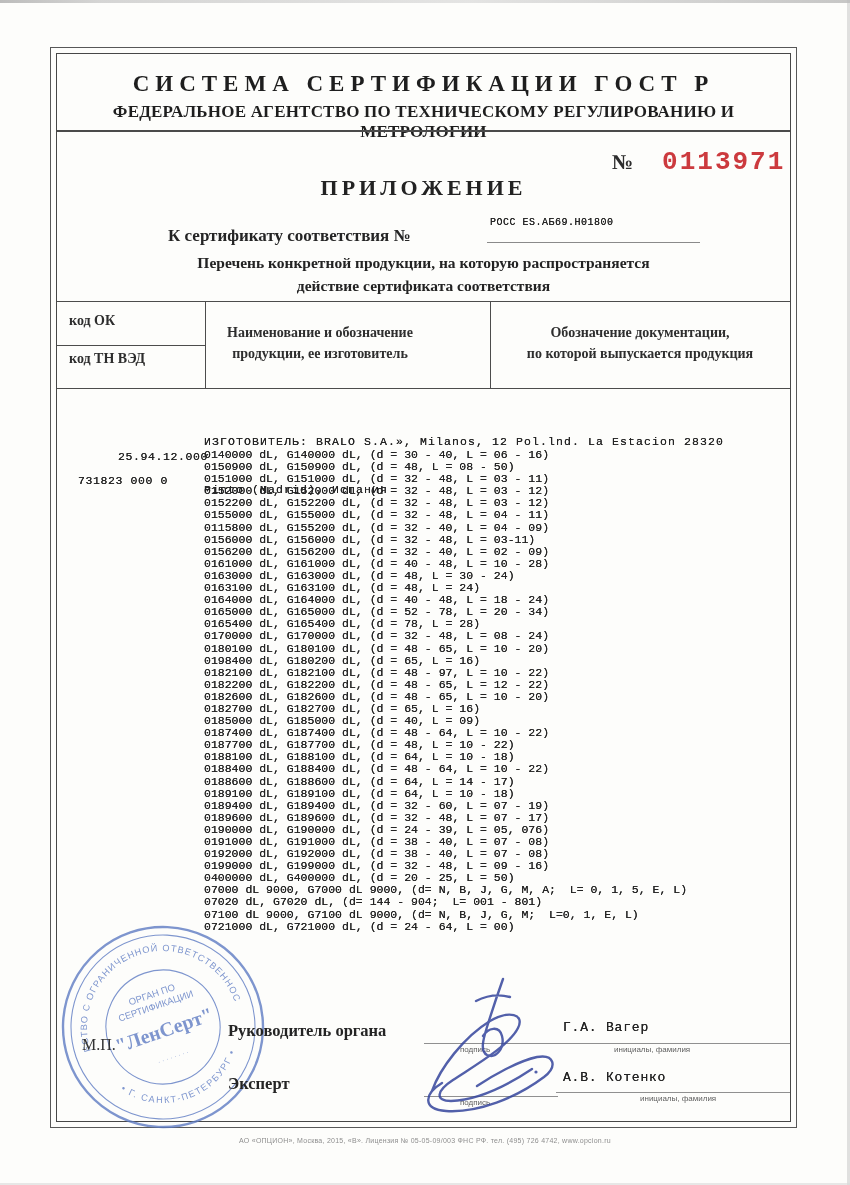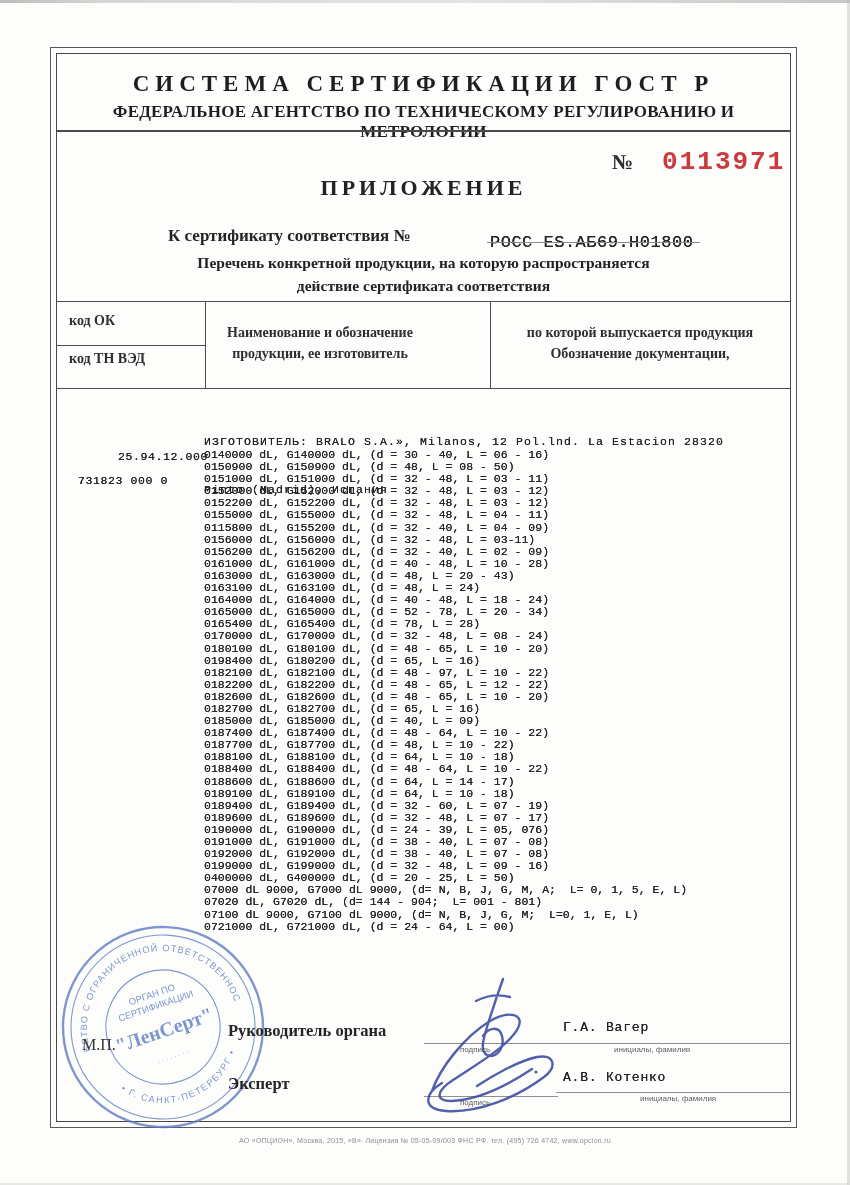--- a/index.html
+++ b/index.html
@@ -26,22 +26,22 @@
 
   .serial { left:612px; top:147px; display:flex; align-items:baseline; gap:8px; }
   .serial-prefix { font-size:21px; font-weight:bold; color:#2d2d2d; }
   .serial-value { font-family:"Liberation Mono","DejaVu Sans Mono",monospace;
     font-size:26px; font-weight:bold; letter-spacing:2px; color:#cc3a3e;margin-left:21px; }
 
   .appendix-title { left:57px; top:175px; width:733px; text-align:center;
     font-size:22px; font-weight:bold; letter-spacing:4px; color:#222; }
 
   .cert-label { left:168px; top:226px; font-size:17px; font-weight:600; color:#252525; }
-  .cert-number { left:490px; top:233px; font-family:"Liberation Mono","DejaVu Sans Mono",monospace;
-    font-size:17px; letter-spacing:.5px; color:#3c3c3c; }
+  .cert-number { left:490px; top:217px; font-family:"Liberation Mono","DejaVu Sans Mono",monospace;
+    font-size:10px; letter-spacing:.5px; color:#3c3c3c; }
   .cert-underline { left:487px; top:242px; width:213px; border-top:1.2px solid #8a8a8a; }
 
   .subtitle-1 { left:57px; top:254px; width:733px; text-align:center; font-size:15.5px; font-weight:bold; color:#232323; }
   .subtitle-2 { left:57px; top:277px; width:733px; text-align:center; font-size:15.5px; font-weight:bold; color:#232323; }
 
   
   .tbl { left:57px; top:301px; width:733px; height:88px;
     border-top:1.8px solid #4c4c4c; border-bottom:1.8px solid #4c4c4c; }
   .tbl-v1 { left:148px; top:0; height:100%; border-left:1.4px solid #4c4c4c; }
   .tbl-v2 { left:433px; top:0; height:100%; border-left:1.4px solid #4c4c4c; }
@@ -116,43 +116,43 @@
   <div class="abs tbl-v1"></div>
   <div class="abs tbl-v2"></div>
   <div class="abs tbl-h1"></div>
   <div class="abs tbl-cell c1a">код ОК</div>
   <div class="abs tbl-cell c1b">код ТН ВЭД</div>
   <div class="abs tbl-cell c2">
     <div>Наименование и обозначение</div>
     <div>продукции, ее изготовитель</div>
   </div>
   <div class="abs tbl-cell c3">
+    <div>Обозначение документации,</div>
     <div>по которой выпускается продукция</div>
-    <div>Обозначение документации,</div>
   </div>
 </div>
 
 <div class="abs manufacturer mono">
   <div>ИЗГОТОВИТЕЛЬ: BRALO S.A.», Milanos, 12 Pol.lnd. La Estacion 28320</div>
   <div>Pinto (Madrid), Испания</div>
 </div>
 <div class="abs code-ok mono">25.94.12.000</div>
 <div class="abs code-tnved mono">731823 000 0</div>
 <div class="abs products mono">
     <div class="product-row">0140000 dL, G140000 dL, (d = 30 - 40, L = 06 - 16)</div>
     <div class="product-row">0150900 dL, G150900 dL, (d = 48, L = 08 - 50)</div>
     <div class="product-row">0151000 dL, G151000 dL, (d = 32 - 48, L = 03 - 11)</div>
     <div class="product-row">0152000 dL, G152000 dL, (d = 32 - 48, L = 03 - 12)</div>
     <div class="product-row">0152200 dL, G152200 dL, (d = 32 - 48, L = 03 - 12)</div>
     <div class="product-row">0155000 dL, G155000 dL, (d = 32 - 48, L = 04 - 11)</div>
     <div class="product-row">0115800 dL, G155200 dL, (d = 32 - 40, L = 04 - 09)</div>
     <div class="product-row">0156000 dL, G156000 dL, (d = 32 - 48, L = 03-11)</div>
     <div class="product-row">0156200 dL, G156200 dL, (d = 32 - 40, L = 02 - 09)</div>
     <div class="product-row">0161000 dL, G161000 dL, (d = 40 - 48, L = 10 - 28)</div>
-    <div class="product-row">0163000 dL, G163000 dL, (d = 48, L = 20 - 43)</div>
+    <div class="product-row">0163000 dL, G163000 dL, (d = 48, L = 30 - 24)</div>
     <div class="product-row">0163100 dL, G163100 dL, (d = 48, L = 24)</div>
     <div class="product-row">0164000 dL, G164000 dL, (d = 40 - 48, L = 18 - 24)</div>
     <div class="product-row">0165000 dL, G165000 dL, (d = 52 - 78, L = 20 - 34)</div>
     <div class="product-row">0165400 dL, G165400 dL, (d = 78, L = 28)</div>
     <div class="product-row">0170000 dL, G170000 dL, (d = 32 - 48, L = 08 - 24)</div>
     <div class="product-row">0180100 dL, G180100 dL, (d = 48 - 65, L = 10 - 20)</div>
     <div class="product-row">0198400 dL, G180200 dL, (d = 65, L = 16)</div>
     <div class="product-row">0182100 dL, G182100 dL, (d = 48 - 97, L = 10 - 22)</div>
     <div class="product-row">0182200 dL, G182200 dL, (d = 48 - 65, L = 12 - 22)</div>
     <div class="product-row">0182600 dL, G182600 dL, (d = 48 - 65, L = 10 - 20)</div>

